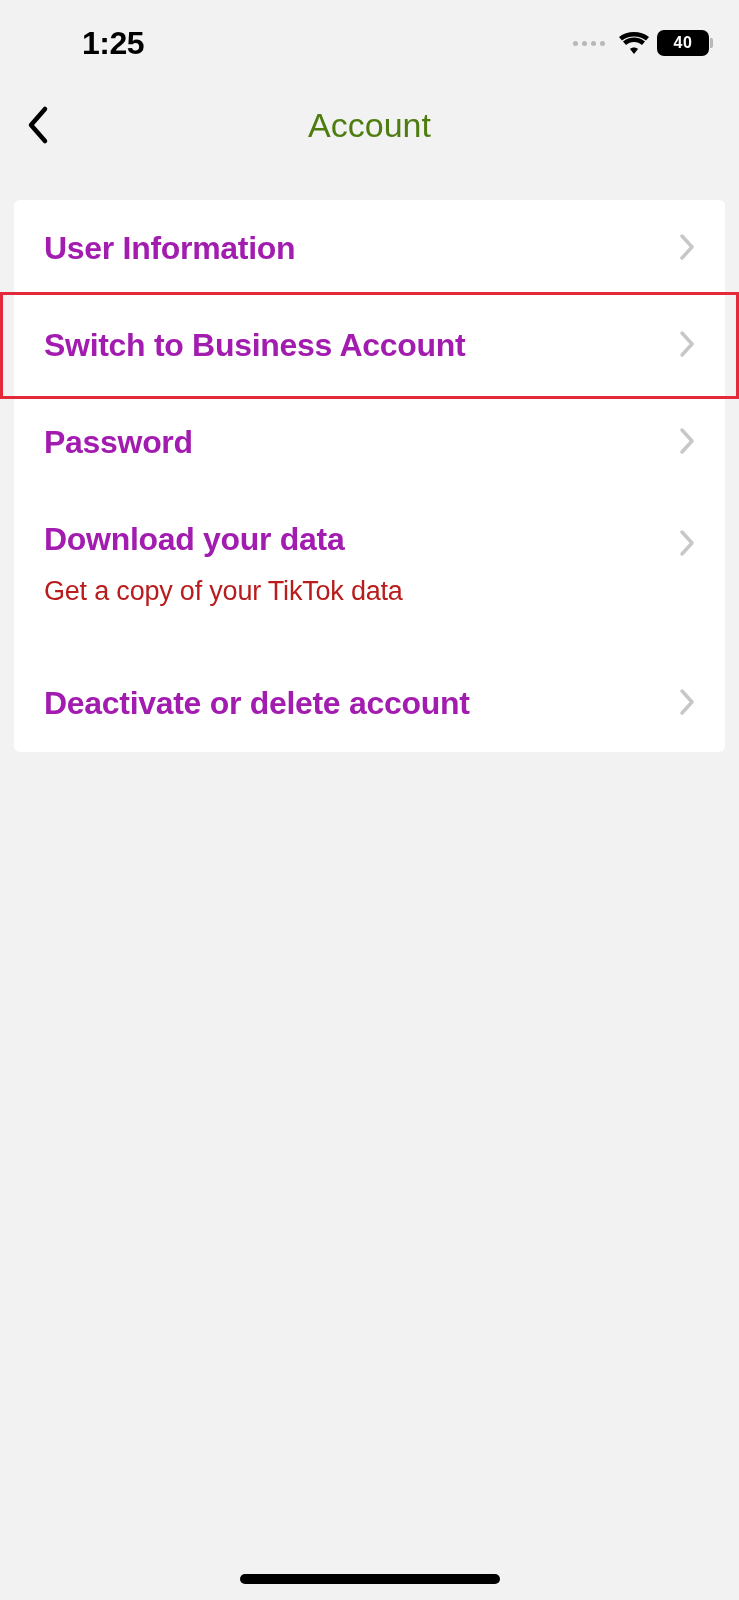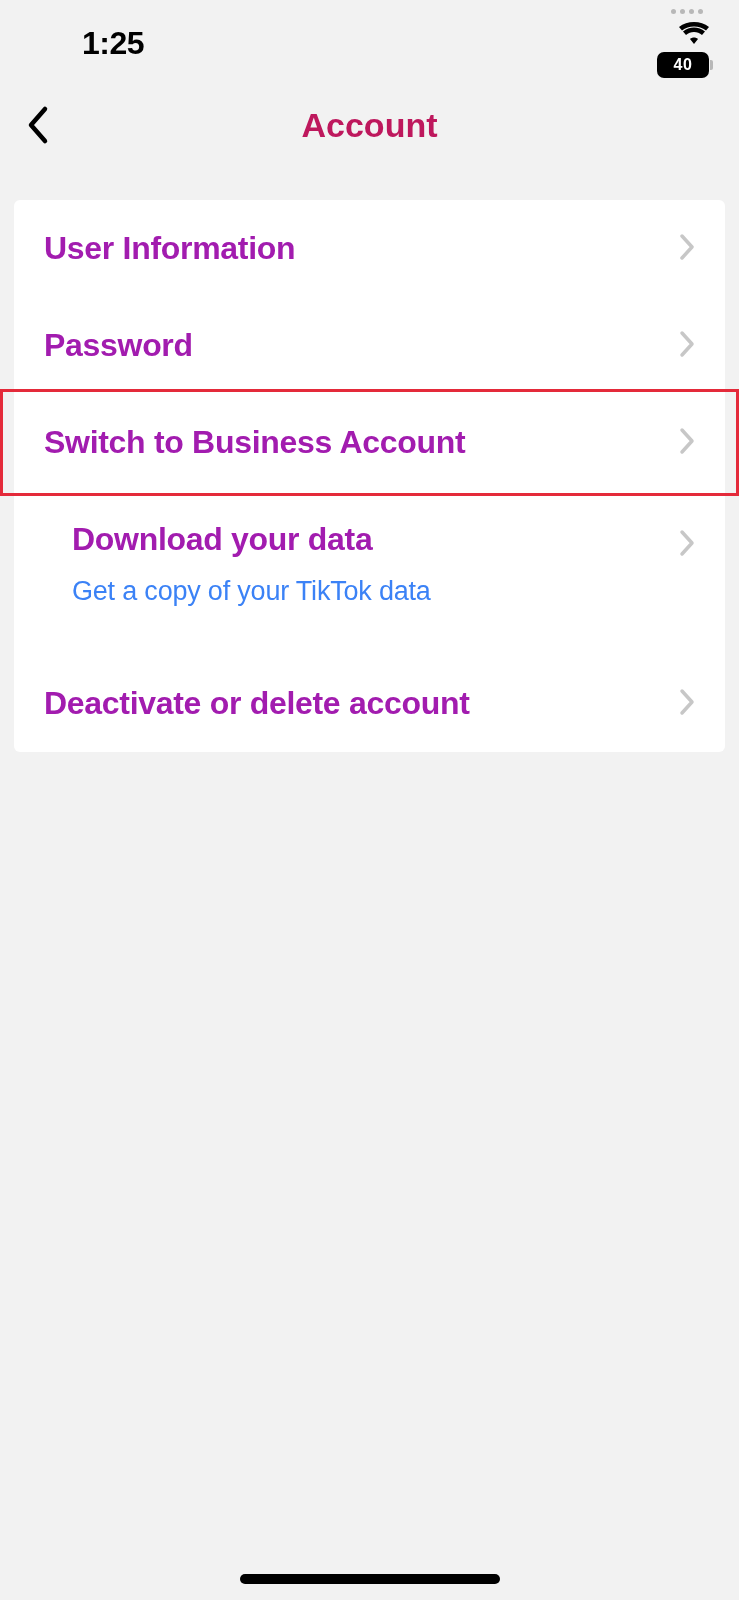--- a/index.html
+++ b/index.html
@@ -24,23 +24,22 @@
       padding: 16px 30px 0 82px;
     }
     .status-time {
       font-size: 32px;
       font-weight: 600;
       color: #000;
       letter-spacing: -0.5px;
     }
     .status-right {
       display: flex;
-      align-items: flex-end;
+      align-items: center;
       gap: 8px;
-      flex-direction: column;
     }
     .dots {
       display: flex;
       gap: 4px;
       margin-right: 6px;
     }
     .dot {
       width: 5px;
       height: 5px;
       border-radius: 50%;
@@ -89,22 +88,22 @@
       display: flex;
       align-items: center;
       justify-content: flex-start;
       cursor: pointer;
     }
     .nav-title {
       position: absolute;
       left: 50%;
       transform: translateX(-50%);
       font-size: 34px;
-      font-weight: 700;
-      color: #be185d;
+      font-weight: 400;
+      color: #4d7c0f;
     }
     .content-card {
       background: #fff;
       margin: 20px 14px 0 14px;
       border-radius: 6px;
       overflow: visible;
       position: relative;
     }
     .list-item {
       padding: 30px 30px 30px 30px;
@@ -115,32 +114,31 @@
       position: relative;
     }
     .list-item.with-subtitle {
       padding-bottom: 12px;
       flex-wrap: wrap;
     }
     .list-item-text {
       display: flex;
       flex-direction: column;
       flex: 1;
-      margin-left: 28px;
     }
     .list-item-label {
       font-size: 32px;
       font-weight: 600;
       color: #a21caf;
       letter-spacing: -0.3px;
     }
     .list-item-subtitle {
       font-size: 27px;
       font-weight: 400;
-      color: #3b82f6;
+      color: #b91c1c;
       margin-top: 18px;
       letter-spacing: -0.2px;
     }
     .chevron-right {
       flex-shrink: 0;
     }
     .highlighted-item {
       position: relative;
     }
     .highlight-box {
@@ -203,32 +201,32 @@
 
   <div class="list-item">
     <span class="list-item-label">User Information</span>
     <span class="chevron-right">
       <svg width="16" height="28" viewBox="0 0 16 28">
           <path d="M3 3 L13 14 L3 25" stroke="#c7c7c7" stroke-width="3.5" fill="none" stroke-linecap="round" stroke-linejoin="round"></path>
         </svg>
     </span>
   </div>
 
-  <div class="list-item">
-    <span class="list-item-label">Password</span>
-    <span class="chevron-right">
-      <svg width="16" height="28" viewBox="0 0 16 28">
-          <path d="M3 3 L13 14 L3 25" stroke="#c7c7c7" stroke-width="3.5" fill="none" stroke-linecap="round" stroke-linejoin="round"></path>
-        </svg>
-    </span>
-  </div>
-
   <div class="list-item highlighted-item">
     <div class="highlight-box"></div>
     <span class="list-item-label">Switch to Business Account</span>
+    <span class="chevron-right">
+      <svg width="16" height="28" viewBox="0 0 16 28">
+          <path d="M3 3 L13 14 L3 25" stroke="#c7c7c7" stroke-width="3.5" fill="none" stroke-linecap="round" stroke-linejoin="round"></path>
+        </svg>
+    </span>
+  </div>
+
+  <div class="list-item">
+    <span class="list-item-label">Password</span>
     <span class="chevron-right">
       <svg width="16" height="28" viewBox="0 0 16 28">
           <path d="M3 3 L13 14 L3 25" stroke="#c7c7c7" stroke-width="3.5" fill="none" stroke-linecap="round" stroke-linejoin="round"></path>
         </svg>
     </span>
   </div>
 
   <div class="list-item with-subtitle">
     <div class="list-item-text">
       <span class="list-item-label">Download your data</span>

